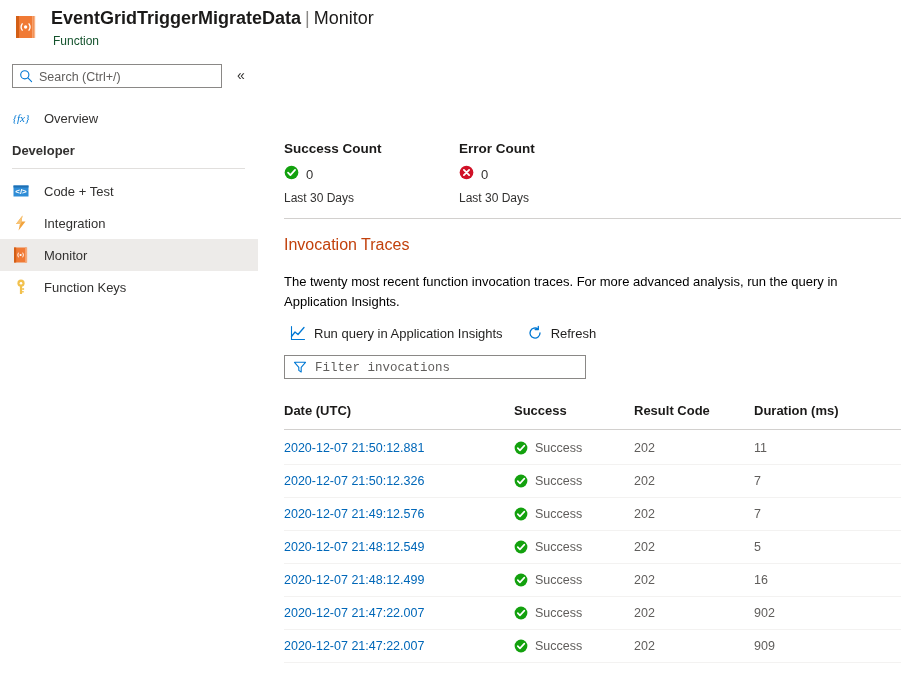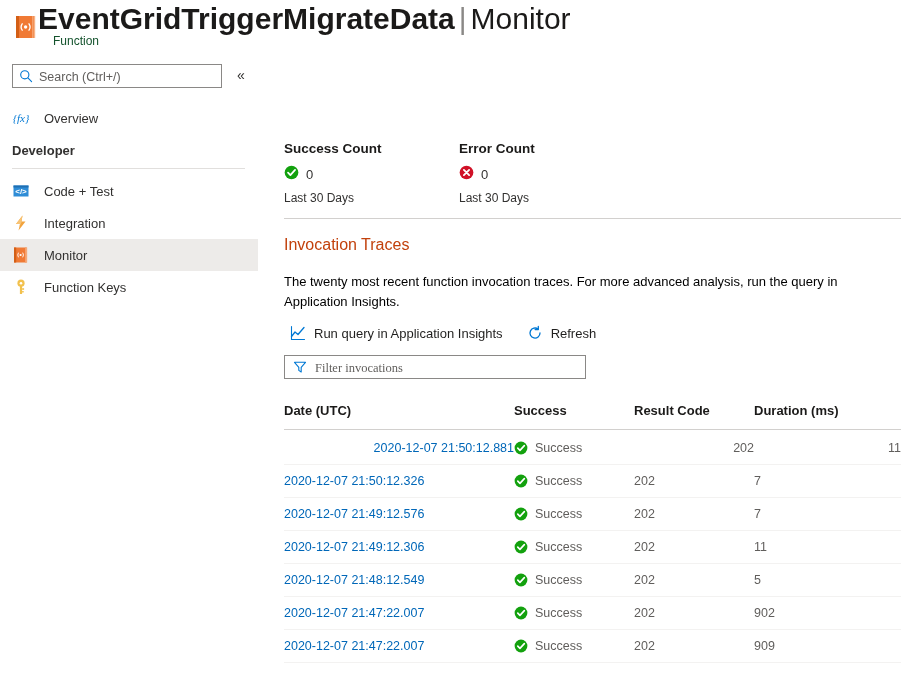--- a/index.html
+++ b/index.html
@@ -23,22 +23,22 @@
     width: 901px;
     height: 58px;
   }
   .res-icon {
     position: absolute;
     left: 13px; top: 14px;
     width: 26px; height: 26px;
   }
   .title-row {
     position: absolute;
-    left: 38px; top: 3px;
-    font-size: 30px;
+    left: 51px; top: 3px;
+    font-size: 18px;
     line-height: 31px;
     white-space: nowrap;
   }
   .title-main {
     font-weight: bold;
     color: #1b1a19;
   }
   .title-sep {
     color: #8a8886;
     font-weight: normal;
@@ -248,21 +248,21 @@
   .filter-ico {
     position: absolute;
     left: 8px; top: 4px;
     width: 14px; height: 14px;
   }
   .filter-input {
     position: absolute;
     left: 28px; top: 0;
     width: 268px; height: 22px;
     border: 0; outline: 0;
-    font-family: Liberation Serif, serif;
+    font-family: Liberation Mono, monospace;
     font-size: 12.5px;
     color: #323130;
     background: transparent;
   }
   .filter-input::placeholder { color: #605e5c; opacity: 1; }
 
   
   .tbl {
     position: absolute;
     left: 9px; top: 345px;
@@ -279,21 +279,21 @@
     border-bottom: 1px solid #d2d0ce;
   }
   .tbl td {
     font-size: 12.5px;
     color: #605e5c;
     height: 32px;
     padding: 0;
     border-bottom: 1px solid #f3f2f1;
     vertical-align: middle;
   }
-  .tbl tr:first-child td { padding-top: 2px; text-align: right; }
+  .tbl tr:first-child td { padding-top: 2px; }
   .c-date { width: 230px; }
   .c-succ { width: 120px; }
   .c-code { width: 120px; }
   .c-dur  { width: 147px; }
   .date-link {
     color: #0067b8;
     text-decoration: none;
     cursor: pointer;
     font-size: 12.5px;
   }
@@ -518,46 +518,46 @@
                 <circle cx="8" cy="8" r="7.3" fill="#13a10e"></circle>
                 <path d="M4.3 8.2 L6.8 10.7 L11.8 5.3" fill="none" stroke="#fff" stroke-width="1.9" stroke-linecap="round" stroke-linejoin="round"></path>
               </svg>
               <span class="succ-text">Success</span>
             </span>
           </td>
         <td>202</td>
         <td>7</td>
       </tr>
       <tr>
-        <td><a class="date-link">2020-12-07 21:49:12.306</a></td>
-        <td>
-            <span class="succ-cell">
-              <svg width="14" height="14" viewBox="0 0 16 16">
-                <circle cx="8" cy="8" r="7.3" fill="#13a10e"></circle>
-                <path d="M4.3 8.2 L6.8 10.7 L11.8 5.3" fill="none" stroke="#fff" stroke-width="1.9" stroke-linecap="round" stroke-linejoin="round"></path>
-              </svg>
-              <span class="succ-text">Success</span>
-            </span>
-          </td>
-        <td>202</td>
-        <td>11</td>
-      </tr>
-      <tr>
         <td><a class="date-link">2020-12-07 21:48:12.549</a></td>
         <td>
             <span class="succ-cell">
               <svg width="14" height="14" viewBox="0 0 16 16">
                 <circle cx="8" cy="8" r="7.3" fill="#13a10e"></circle>
                 <path d="M4.3 8.2 L6.8 10.7 L11.8 5.3" fill="none" stroke="#fff" stroke-width="1.9" stroke-linecap="round" stroke-linejoin="round"></path>
               </svg>
               <span class="succ-text">Success</span>
             </span>
           </td>
         <td>202</td>
         <td>5</td>
+      </tr>
+      <tr>
+        <td><a class="date-link">2020-12-07 21:48:12.499</a></td>
+        <td>
+            <span class="succ-cell">
+              <svg width="14" height="14" viewBox="0 0 16 16">
+                <circle cx="8" cy="8" r="7.3" fill="#13a10e"></circle>
+                <path d="M4.3 8.2 L6.8 10.7 L11.8 5.3" fill="none" stroke="#fff" stroke-width="1.9" stroke-linecap="round" stroke-linejoin="round"></path>
+              </svg>
+              <span class="succ-text">Success</span>
+            </span>
+          </td>
+        <td>202</td>
+        <td>16</td>
       </tr>
       <tr>
         <td><a class="date-link">2020-12-07 21:47:22.007</a></td>
         <td>
             <span class="succ-cell">
               <svg width="14" height="14" viewBox="0 0 16 16">
                 <circle cx="8" cy="8" r="7.3" fill="#13a10e"></circle>
                 <path d="M4.3 8.2 L6.8 10.7 L11.8 5.3" fill="none" stroke="#fff" stroke-width="1.9" stroke-linecap="round" stroke-linejoin="round"></path>
               </svg>
               <span class="succ-text">Success</span>

